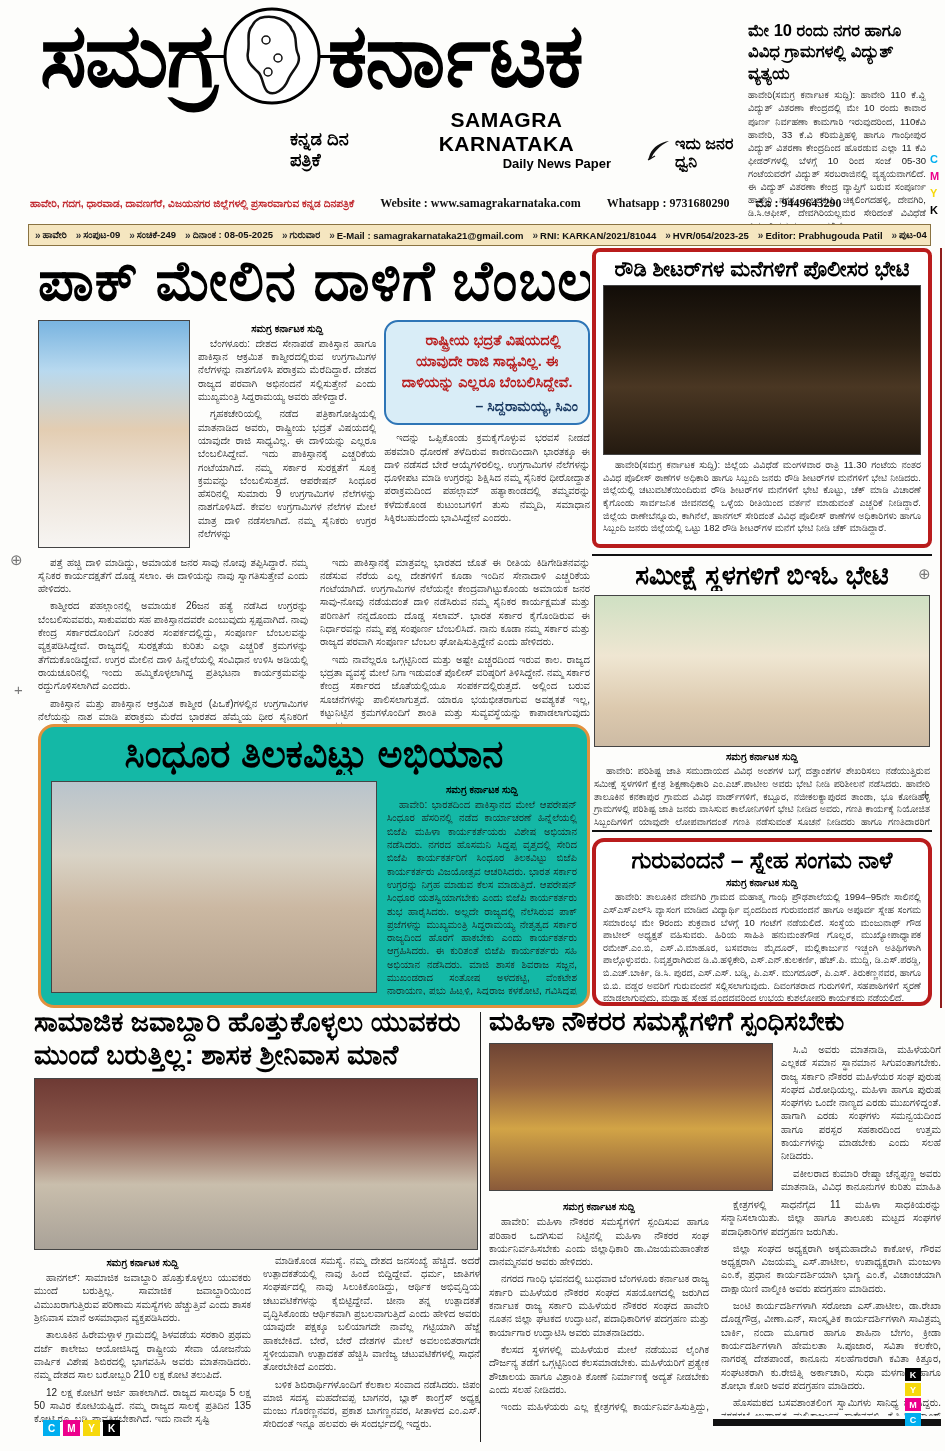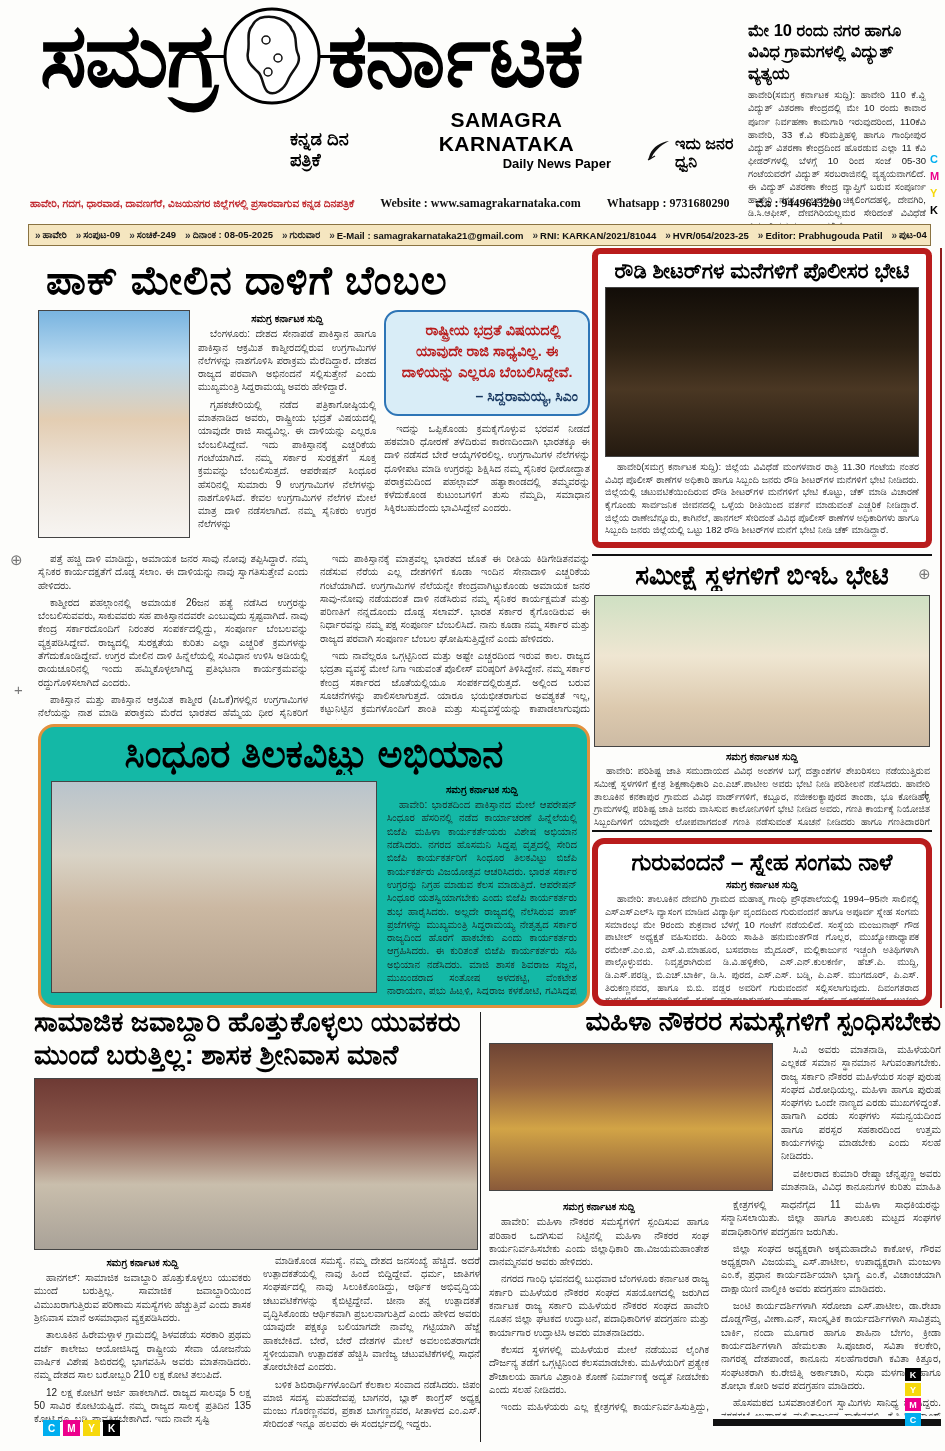--- a/index.html
+++ b/index.html
@@ -34,45 +34,45 @@
             font-size:9.5px;font-weight:bold;white-space:nowrap;overflow:hidden;color:#111;}
   .info-item{display:flex;align-items:center;gap:2px;}
   .info-item .arr{color:#333;font-size:10px;}
   
   .byline{font-size:10px;font-weight:bold;text-align:center;margin:2px 0;color:#000;}
   .bodytext{font-size:10px;line-height:1.33;text-align:justify;color:#1b1b1b;}
   .bodytext p{margin:0 0 4px 0;text-indent:12px;}
   .photo{border:1px solid #444;box-sizing:border-box;}
   
   .lead-article{position:absolute;left:38px;top:250px;width:552px;}
-  .lead-article h1{margin:8px;font-size:40px;line-height:1.1;font-weight:bold;letter-spacing:1px;
+  .lead-article h1{margin:0;font-size:56px;line-height:1.1;font-weight:bold;letter-spacing:1px;
                    white-space:nowrap;overflow:hidden;color:#000;}
   .lead-top{display:flex;gap:8px;margin-top:8px;height:236px;overflow:hidden;}
   .photo-cm{width:152px;height:228px;flex:0 0 auto;
             background:linear-gradient(180deg,#79b4e0 0%,#b8d9ef 22%,#e3cdb2 48%,#ede4da 72%,#f7f5f2 100%);}
   .lead-col1{width:182px;overflow:hidden;}
   .lead-col2{width:210px;overflow:hidden;display:flex;flex-direction:column;gap:6px;}
   .quote-box{background:#d9edf7;border:2px solid #2e75b6;border-radius:14px;padding:8px 10px;}
   .quote-box .q-text{margin:0;font-size:14.5px;line-height:1.45;font-weight:bold;color:#b91c1c;text-align:center;}
   .quote-box .q-attr{margin-top:4px;font-size:14px;font-weight:bold;color:#16365f;text-align:right;}
-  .lead-bottom{display:flex;gap:12px;margin-top:6px;height:168px;overflow:hidden;}
+  .lead-bottom{display:flex;gap:12px;height:168px;overflow:hidden;}
   .lb-col{width:50%;overflow:hidden;}
   
   .sindoora-box{position:absolute;left:38px;top:724px;width:552px;height:284px;box-sizing:border-box;
                 border:3px solid #e2913e;border-radius:16px;background:#14b8a6;padding:6px 10px;overflow:hidden;}
   .sindoora-box h2{margin:2px 0 6px 0;font-size:38px;line-height:1.05;font-weight:bold;text-align:center;
                    white-space:nowrap;overflow:hidden;color:#000;}
   .sin-row{display:flex;gap:10px;height:214px;overflow:hidden;}
   .photo-sindoora{width:326px;height:212px;flex:0 0 auto;
      background:linear-gradient(180deg,#b9c4cc 0%,#d9d3c6 35%,#cbb8a2 60%,#b3a08c 100%);}
   .sin-text{flex:1;overflow:hidden;}
   
   .right-rail{position:absolute;left:592px;top:248px;width:350px;height:760px;box-sizing:border-box;
               border-right:2px solid #8f1d1d;padding-right:8px;}
-  .rail-box{border:6px solid #b91c1c;border-radius:8px;padding:5px 7px;box-sizing:border-box;background:#fff;}
+  .rail-box{border:4px solid #b91c1c;border-radius:8px;padding:5px 7px;box-sizing:border-box;background:#fff;}
   .rowdy-box{height:300px;overflow:hidden;}
   .rowdy-box h3{margin:0 0 4px 0;font-size:21px;font-weight:bold;text-align:center;white-space:nowrap;overflow:hidden;color:#000;}
   .photo-police{width:100%;height:170px;
      background:linear-gradient(180deg,#120d08 0%,#2b2013 35%,#4a3723 60%,#241a10 100%);}
   .rowdy-box .bodytext{font-size:9.5px;margin-top:4px;}
   .survey-art{margin-top:6px;border-top:2px solid #111;border-bottom:2px solid #111;padding:4px 2px;height:278px;
               box-sizing:border-box;overflow:hidden;}
   .survey-art h3{margin:0 0 4px 0;font-size:26px;font-weight:bold;text-align:center;white-space:nowrap;overflow:hidden;color:#000;}
   .photo-survey{width:100%;height:152px;
      background:linear-gradient(180deg,#cfe0c3 0%,#efe6d2 40%,#dcc9ae 75%,#cdbba4 100%);}
@@ -82,21 +82,21 @@
   .guru-box .bodytext{font-size:9.5px;}
   
   .v-rule{position:absolute;left:480px;top:1012px;width:1px;height:430px;background:#222;}
   .bottom-left{position:absolute;left:34px;top:1006px;width:446px;}
   .bottom-left h2{margin:0;font-size:27px;line-height:1.22;font-weight:bold;color:#000;}
   .photo-stage{width:444px;height:172px;margin-top:6px;
      background:linear-gradient(180deg,#6e3a34 0%,#8a564a 30%,#c9beac 62%,#a9a298 100%);}
   .bl-cols{display:flex;gap:12px;margin-top:4px;height:188px;overflow:hidden;}
   .bl-col{width:50%;overflow:hidden;}
   .bottom-right{position:absolute;left:489px;top:1006px;width:452px;}
-  .bottom-right h2{margin:0;font-size:26px;font-weight:bold;text-align:right;white-space:nowrap;overflow:hidden;color:#000;}
+  .bottom-right h2{margin:0;font-size:26px;font-weight:bold;text-align:left;white-space:nowrap;overflow:hidden;color:#000;}
   .br-top{display:flex;gap:8px;margin-top:6px;height:150px;overflow:hidden;}
   .photo-women{width:284px;height:148px;flex:0 0 auto;
      background:linear-gradient(180deg,#6e4434 0%,#96633f 28%,#d2a446 58%,#8a5a3a 100%);}
   .br-side{flex:1;overflow:hidden;}
   .br-cols{display:flex;gap:12px;margin-top:5px;height:218px;overflow:hidden;}
   .br-col{width:50%;overflow:hidden;}
   .end-bar{width:228px;height:7px;background:#111;margin-left:auto;margin-top:3px;}
   
   .reg{position:absolute;color:#777;font-size:15px;line-height:1;}
   .cmyk-squares{position:absolute;left:43px;top:1420px;display:flex;gap:3px;}

